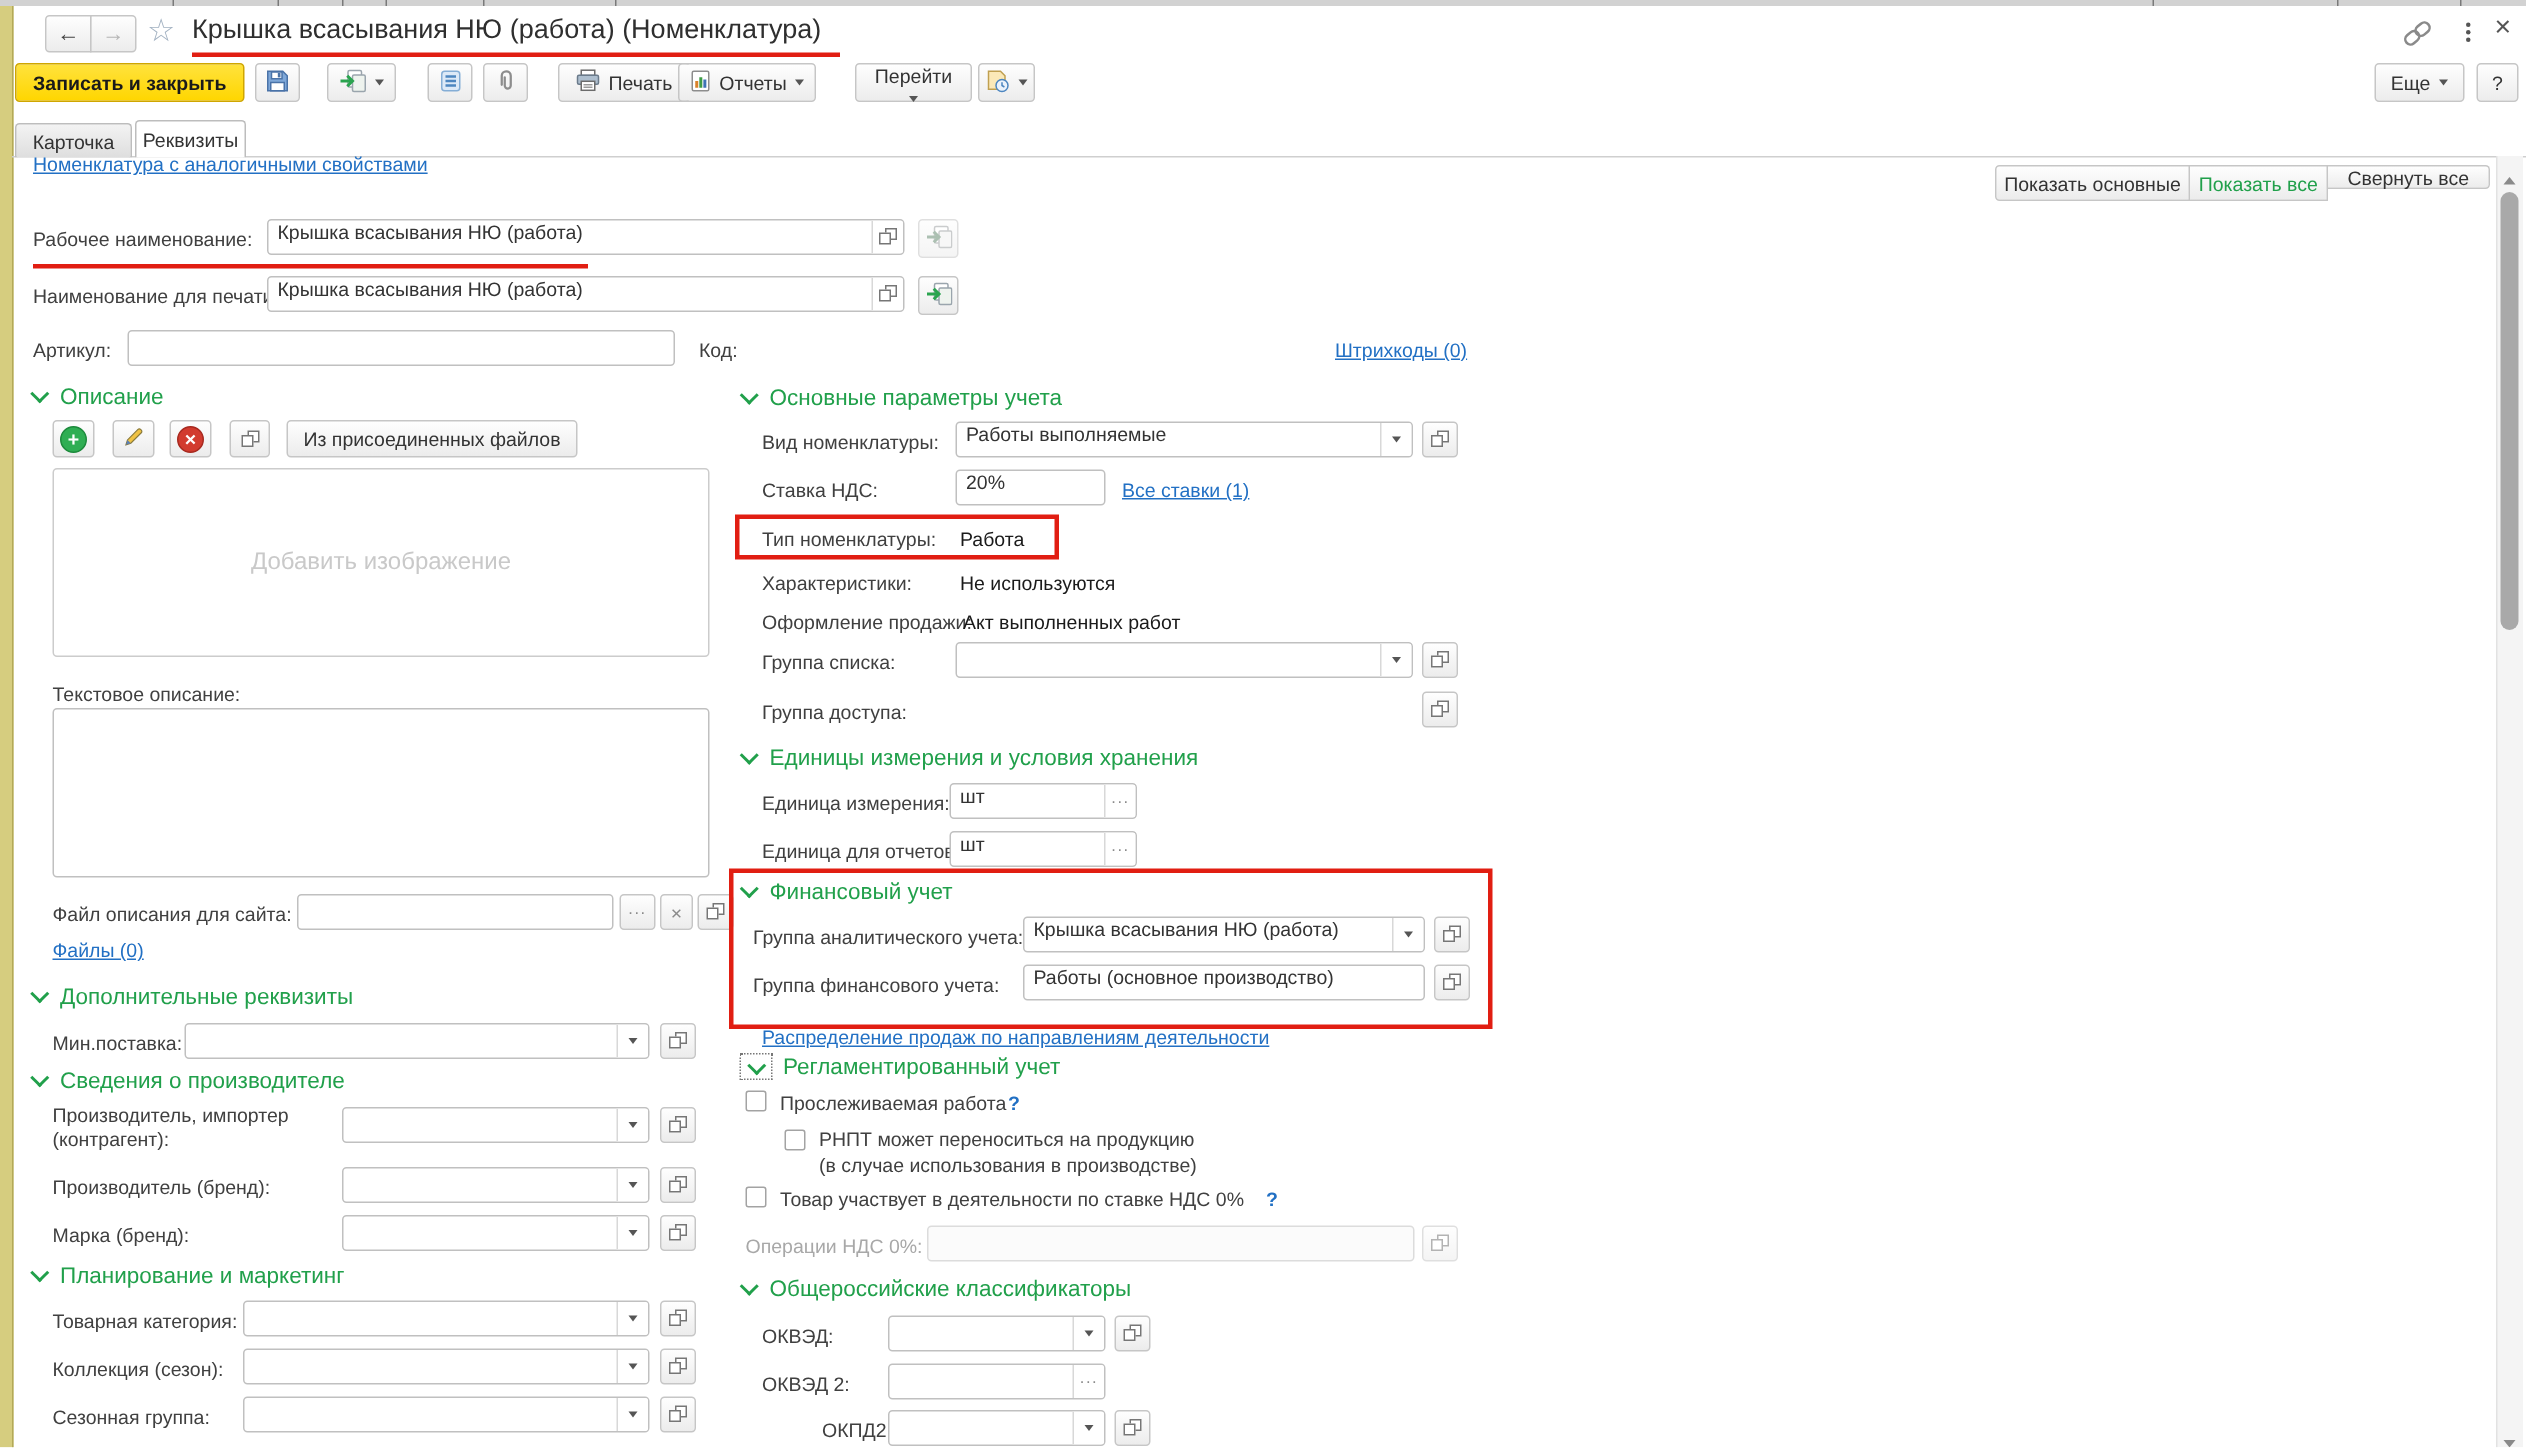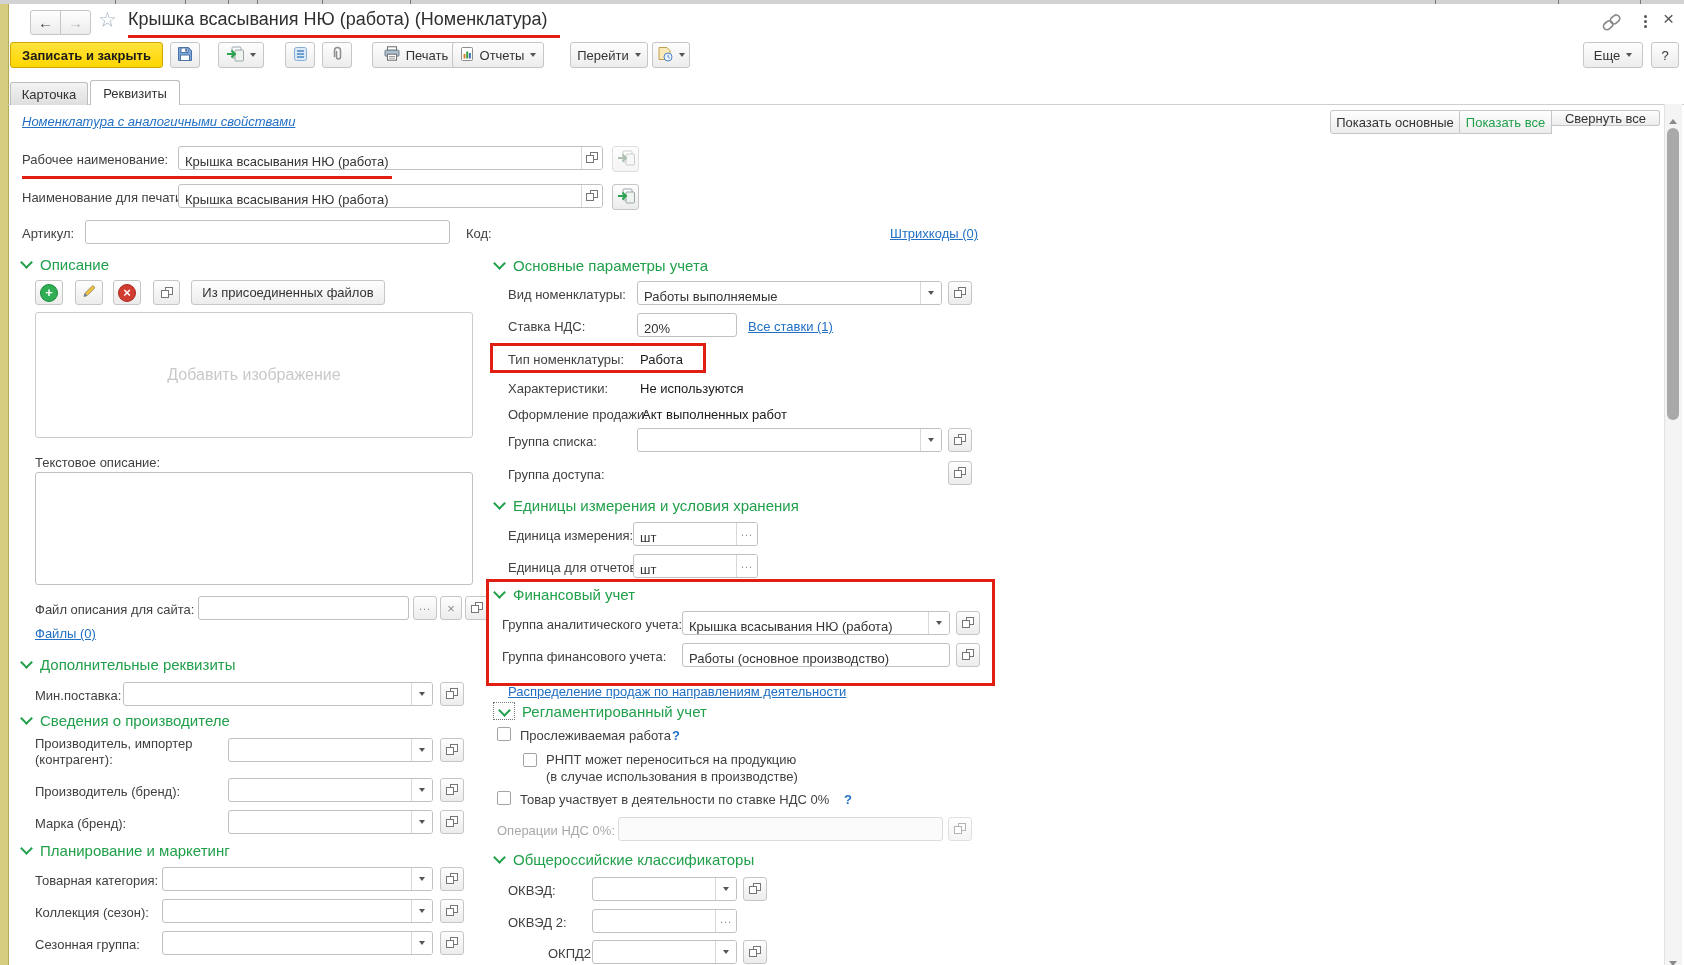--- a/index.html
+++ b/index.html
@@ -4,21 +4,21 @@
 <style>
   html,body{margin:0;padding:0;background:#fff;}
   .win{position:relative;width:1684px;height:965px;background:#ffffff;overflow:hidden;
        font-family:"Liberation Sans","DejaVu Sans",sans-serif;color:#333;}
   .abs{position:absolute;}
   .lbl{position:absolute;font-size:13px;color:#404040;white-space:nowrap;}
   .lbl.gray{color:#a8a8a8;}
   .val{position:absolute;font-size:13px;color:#1a1a1a;white-space:nowrap;}
   .lnk{position:absolute;font-size:13px;color:#2270c4;text-decoration:underline;white-space:nowrap;cursor:pointer;}
   .inp{position:absolute;height:24px;border:1px solid #c0c0c0;border-radius:3px;background:#fff;
-       box-sizing:border-box;font-size:13px;display:flex;align-items:flex-end;padding:0 0 0 6px;overflow:hidden;}
+       box-sizing:border-box;font-size:13px;display:flex;align-items:flex-start;padding:0 0 0 6px;overflow:hidden;}
   .inp .txt{flex:1 1 auto;white-space:nowrap;overflow:hidden;}
   .inp .seg{flex:0 0 auto;width:20px;align-self:stretch;display:flex;align-items:center;justify-content:center;
             border-left:1px solid #d8d8d8;background:#fff;cursor:pointer;}
   .inp.disabled{background:#fbfbfb;border-color:#dcdcdc;}
   .btn{position:absolute;box-sizing:border-box;border:1px solid #c6c6c6;border-radius:3px;
        background:linear-gradient(#fefefe,#ececec);display:flex;align-items:center;justify-content:center;
        font-size:13px;color:#333;cursor:pointer;gap:6px;white-space:nowrap;}
   .btn.dis{opacity:.55;filter:grayscale(.7);}
   .tri{width:0;height:0;border-left:3.5px solid transparent;border-right:3.5px solid transparent;
        border-top:4px solid #555;display:inline-block;}
@@ -151,21 +151,21 @@
           <rect x="1.5" y="1.5" width="11" height="13" rx="1" fill="#fff" stroke="#8d8d8d"></rect>
           <rect x="3.5" y="8" width="2" height="4.5" fill="#d9822b"></rect>
           <rect x="6.2" y="5.5" width="2" height="7" fill="#3f9d46"></rect>
           <rect x="8.9" y="7" width="2" height="5.5" fill="#3f74b5"></rect>
         </svg>
     </span>
       <span>Отчеты</span>
       <span class="tri"></span>
   </div>
 
-  <div class="btn" style="left:570px;top:42px;width:78px;height:26px;">
+  <div class="btn" style="left:570px;top:42px;width:78px;height:26px;flex-direction:column;">
     <span>Перейти</span>
       <span class="tri"></span>
   </div>
 
   <div class="btn" style="left:652px;top:42px;width:38px;height:26px;">
     <span>
       <svg width="16" height="16" viewBox="0 0 16 16">
           <path d="M2 1.5 h8 l3 3 v9 H2z" fill="#fbe9b8" stroke="#c0a050"></path>
           <circle cx="11" cy="11" r="4" fill="#eaf2fb" stroke="#4d86c0"></circle>
           <path d="M11 8.8 V11 l1.6 1" stroke="#4d86c0" fill="none"></path>
@@ -177,35 +177,35 @@
   <div class="btn" style="left:1583px;top:42px;width:60px;height:26px;">
     <span>Еще</span>
       <span class="tri"></span>
   </div>
   <div class="btn" style="left:1651px;top:42px;width:28px;height:26px;">
     <span>?</span>
   </div>
 
   <div class="abs" style="left:8px;top:104px;width:1676px;height:1px;background:#cfcfcf;"></div>
   <div class="tab inactive" style="left:10px;top:82px;width:78px;height:23px;">Карточка</div>
-  <div class="tab active" style="left:90px;top:80px;width:90px;height:25px;">Реквизиты</div>
+  <div class="tab active" style="left:90px;top:80px;width:74px;height:25px;">Реквизиты</div>
 
   <div class="abs" style="left:1330px;top:110px;height:24px;display:flex;">
     <div class="btn" style="position:static;width:130px;height:24px;border-radius:3px 0 0 3px;">Показать основные</div>
     <div class="btn" style="position:static;width:92px;height:24px;border-left:none;border-radius:0;color:#21a04b;">Показать все</div>
     <div class="btn" style="position:static;width:108px;height:16px;border-left:none;border-radius:0 3px 3px 0;">Свернуть все</div>
   </div>
 
   <div class="abs" style="left:1664px;top:104px;width:17px;height:861px;background:#f4f4f4;border-left:1px solid #e2e2e2;">
     <div class="abs" style="left:4px;top:6px;"><span class="tri-up"></span></div>
     <div class="abs" style="left:2px;top:24px;width:12px;height:292px;background:#a9a9a9;border-radius:6px;"></div>
     <div class="abs" style="left:4px;top:848px;"><span class="tri-dn"></span></div>
   </div>
 
-  <a class="lnk" style="left:22px;top:114px;font-style:italic;">Номенклатура с аналогичными свойствами</a>
+  <a class="lnk" style="left:22px;top:102px;">Номенклатура с аналогичными свойствами</a>
 
   <div class="lbl" style="left:22px;top:152px;">Рабочее наименование:</div>
   <div class="inp" style="left:178px;top:146px;width:425px;">
     <span class="txt">Крышка всасывания НЮ (работа)</span>
     <span class="seg">
         <span class="ic-open"></span>
       </span>
   </div>
   <div class="btn dis" style="left:612px;top:146px;width:27px;height:26px;">
     <span>

